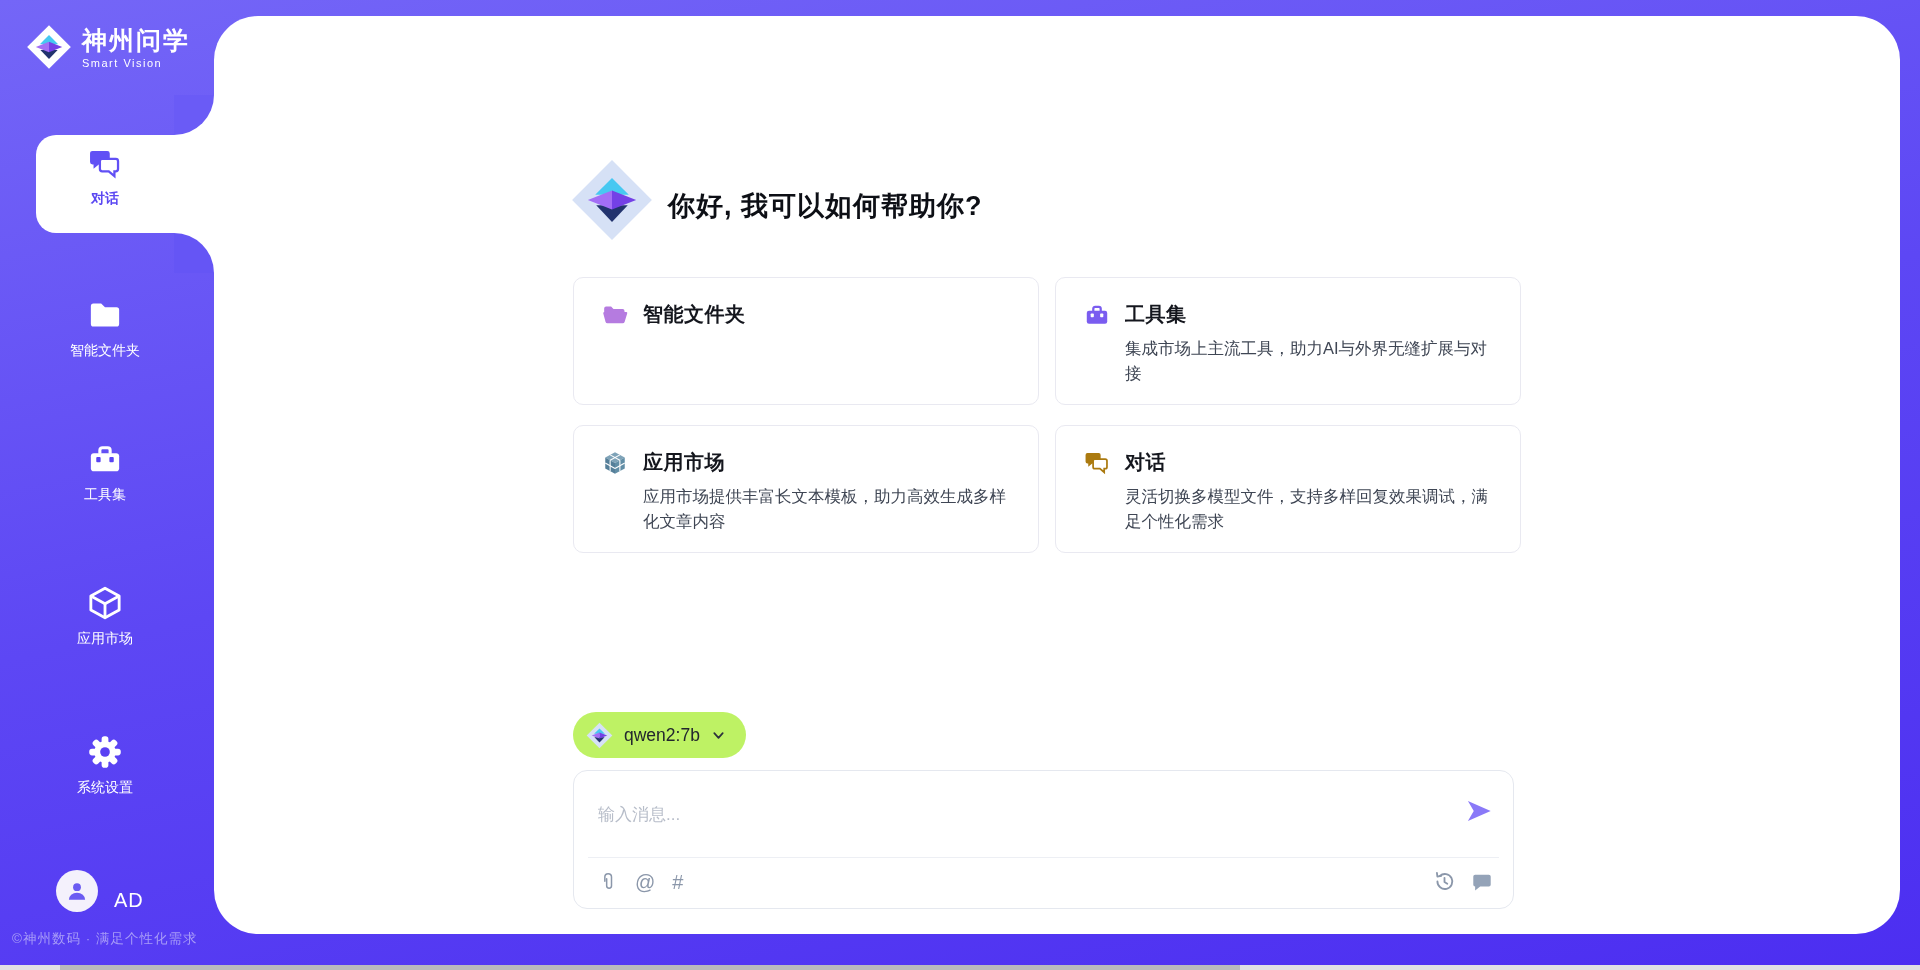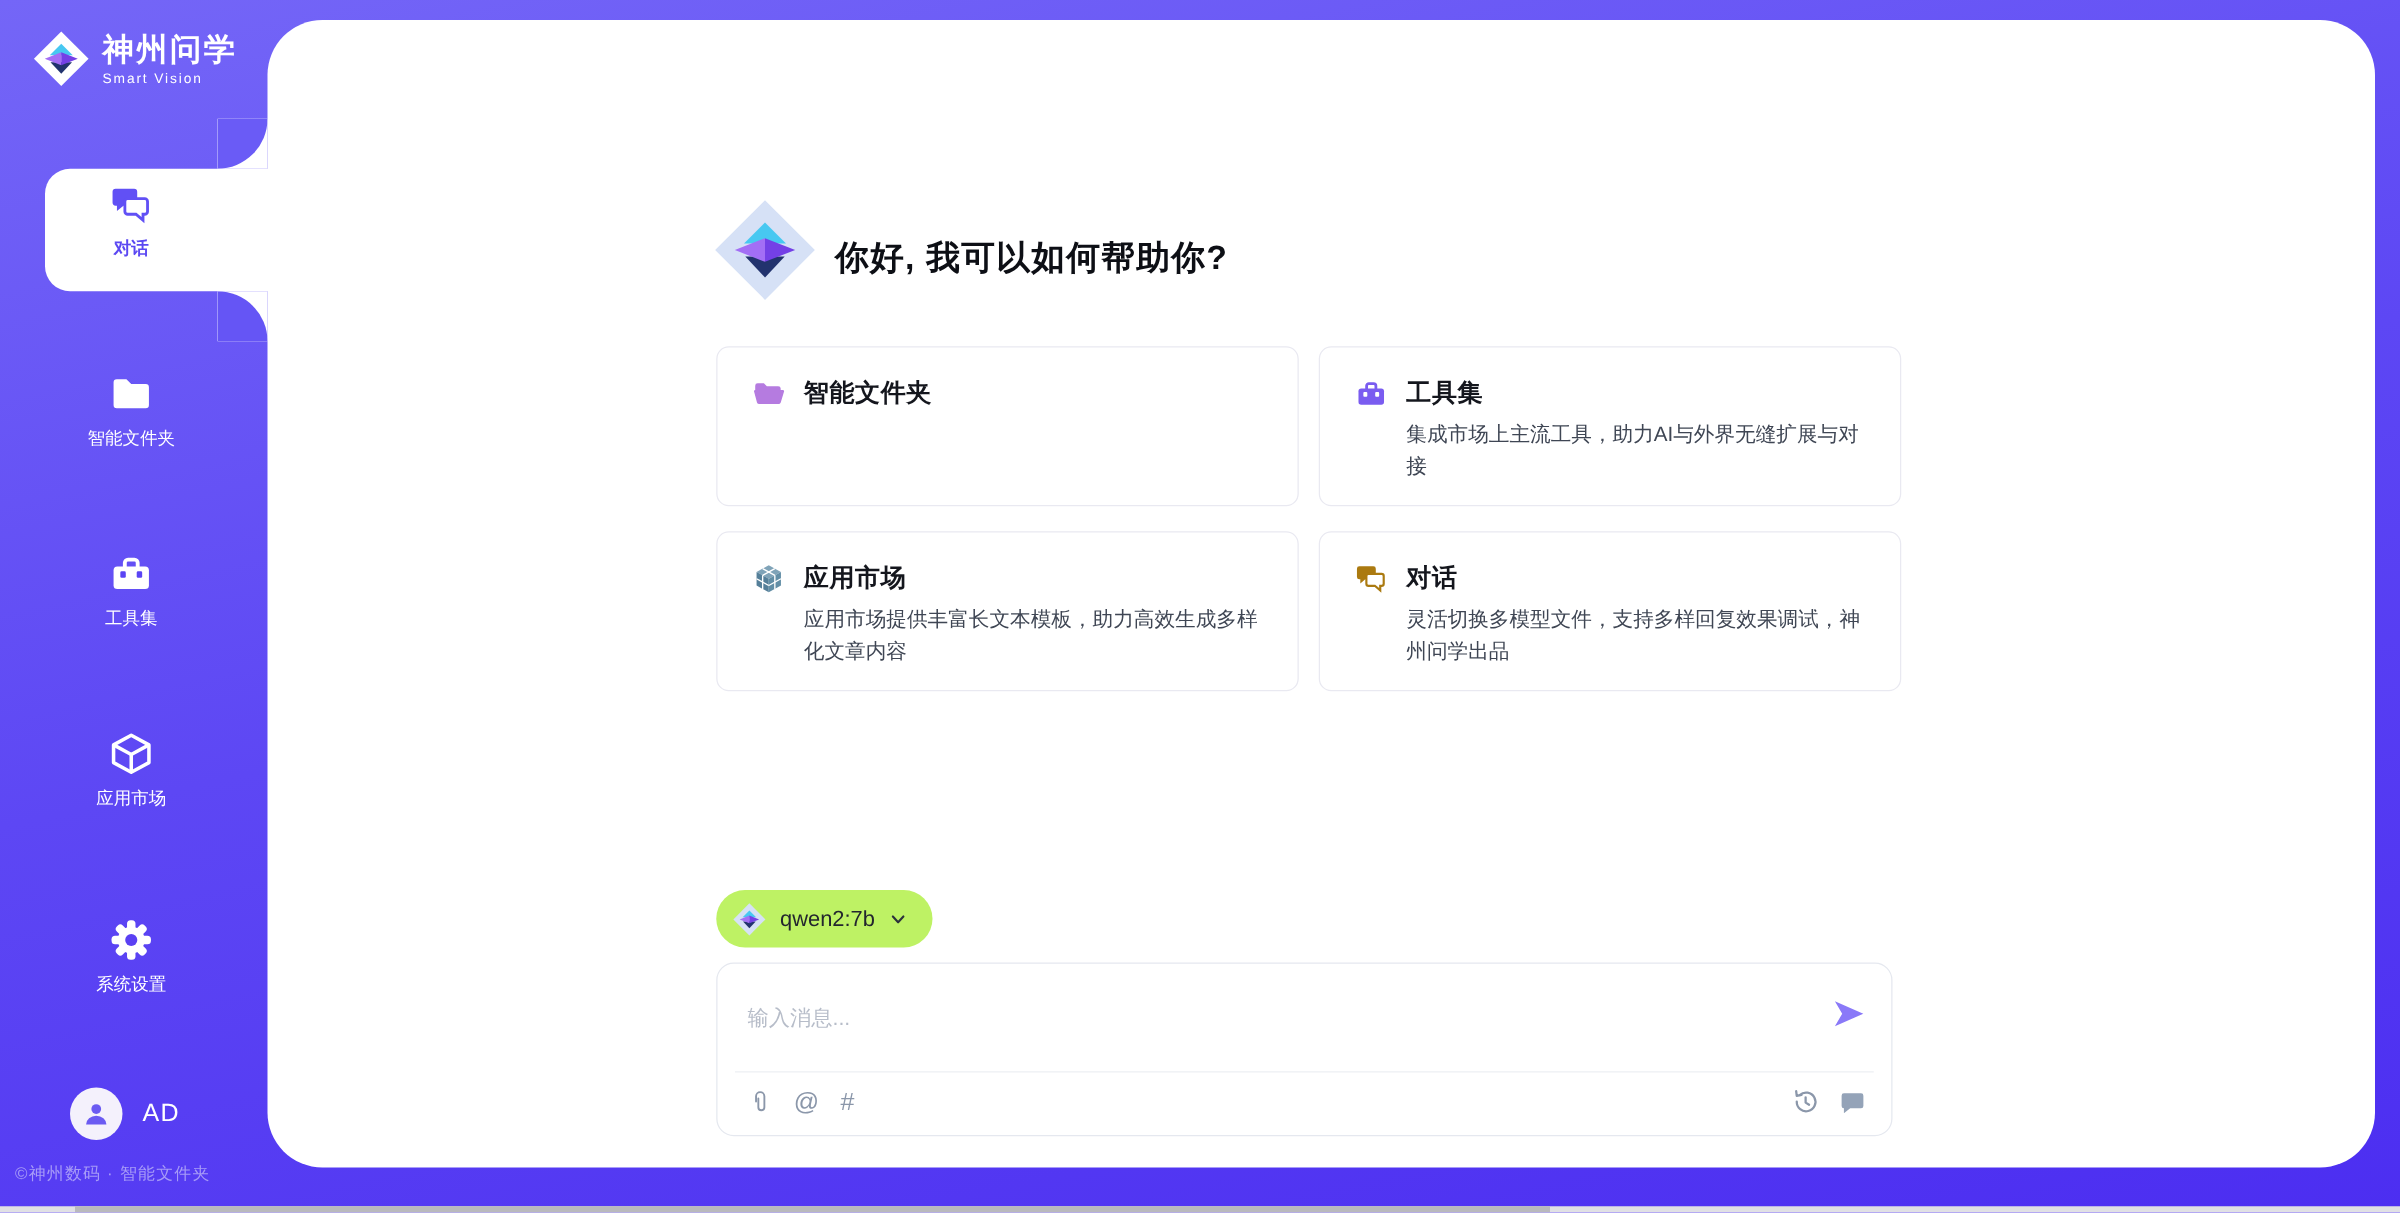--- a/index.html
+++ b/index.html
@@ -26,21 +26,21 @@
   .fillet-top { top:95px; } .fillet-bottom { top:233px; }
   .fillet-top .cap { width:100%; height:100%; background:#6a5bf6; border-bottom-right-radius:100%; }
   .fillet-bottom .cap { width:100%; height:100%; background:#6555f5; border-top-right-radius:100%; }
 
   .nav-item { left:20px; width:170px; display:flex; flex-direction:column;
     align-items:center; gap:9px; color:#fff; font-size:14px; cursor:pointer; }
   .nav-item.active { color:#5b48f2; font-weight:600; }
   .nav-1 { top:147px; } .nav-2 { top:297px; } .nav-3 { top:441px; }
   .nav-4 { top:585px; } .nav-5 { top:734px; }
 
-  .user-row { left:56px; top:870px; display:flex; align-items:center; gap:16px; }
+  .user-row { left:56px; top:870px; display:flex; align-items:flex-end; gap:16px; }
   .avatar { width:42px; height:42px; border-radius:50%; background:#f4f1fc;
     display:flex; align-items:center; justify-content:center; }
   .user-name { color:#fff; font-size:20px; letter-spacing:1px; }
   .copyright { left:12px; top:930px; color:#a79bf7; font-size:13.5px; letter-spacing:1px; }
 
   
   .greeting-logo { left:570px; top:158px; }
   .greeting-text { left:668px; top:188px; font-size:27px; font-weight:700;
     color:#0d0f15; letter-spacing:1px; }
 
@@ -172,21 +172,21 @@
 <div class="abs user-row">
   <span class="avatar">
     <svg width="26" height="26" viewBox="0 0 24 24" fill="#6b5bf2">
       <circle cx="12" cy="8.5" r="3.6"></circle>
       <path d="M4.5,20 a7.5,6.5 0 0 1 15,0 Z"></path>
     </svg>
   </span>
   <span class="user-name">AD</span>
 </div>
 
-<div class="abs copyright">©神州数码 · 智能文件夹</div>
+<div class="abs copyright">©神州数码 · 满足个性化需求</div>
 
 <div class="abs greeting-logo">
   <svg width="84" height="84" viewBox="0 0 40 40">
     <polygon points="20,1 39,20 20,39 1,20" fill="#d6e1f6"></polygon>
     <polygon points="20,9.5 28,17.5 12,17.5" fill="#47c8f1"></polygon>
     <polygon points="20,30.5 12.5,22.5 27.5,22.5" fill="#22336e"></polygon>
     <polygon points="8.5,20 20,15.5 20,24.5" fill="#a36ef5"></polygon>
     <polygon points="20,15.5 31.5,20 20,24.5" fill="#7440e6"></polygon>
   </svg>
 </div>
@@ -244,21 +244,21 @@
 <div class="abs card card-4">
   <div class="card-head">
     <span>
       <svg width="26" height="26" viewBox="0 0 30 30">
         <path fill="#ab7a10" d="M4,3.5 h13 a2.2,2.2 0 0 1 2.2,2.2 v7.6 a2.2,2.2 0 0 1 -2.2,2.2 h-7.5 l-4.6,3.8 v-3.8 h-0.9 a2.2,2.2 0 0 1 -2.2,-2.2 v-7.6 a2.2,2.2 0 0 1 2.2,-2.2 Z"></path>
         <path fill="#ffffff" stroke="#ab7a10" stroke-width="2" d="M12.5,10.5 h12 a2,2 0 0 1 2,2 v7 a2,2 0 0 1 -2,2 h-1.2 v4.2 l-5,-4.2 h-5.8 a2,2 0 0 1 -2,-2 v-7 a2,2 0 0 1 2,-2 Z"></path>
       </svg>
     </span>
     <span class="card-title">对话</span>
   </div>
-  <div class="card-desc">灵活切换多模型文件，支持多样回复效果调试，神州问学出品</div>
+  <div class="card-desc">灵活切换多模型文件，支持多样回复效果调试，满足个性化需求</div>
 </div>
 
 <div class="abs model-pill">
   <span>
     <svg width="27" height="27" viewBox="0 0 40 40">
       <polygon points="20,1 39,20 20,39 1,20" fill="#d6e1f6"></polygon>
       <polygon points="20,9.5 28,17.5 12,17.5" fill="#47c8f1"></polygon>
       <polygon points="20,30.5 12.5,22.5 27.5,22.5" fill="#22336e"></polygon>
       <polygon points="8.5,20 20,15.5 20,24.5" fill="#a36ef5"></polygon>
       <polygon points="20,15.5 31.5,20 20,24.5" fill="#7440e6"></polygon>

